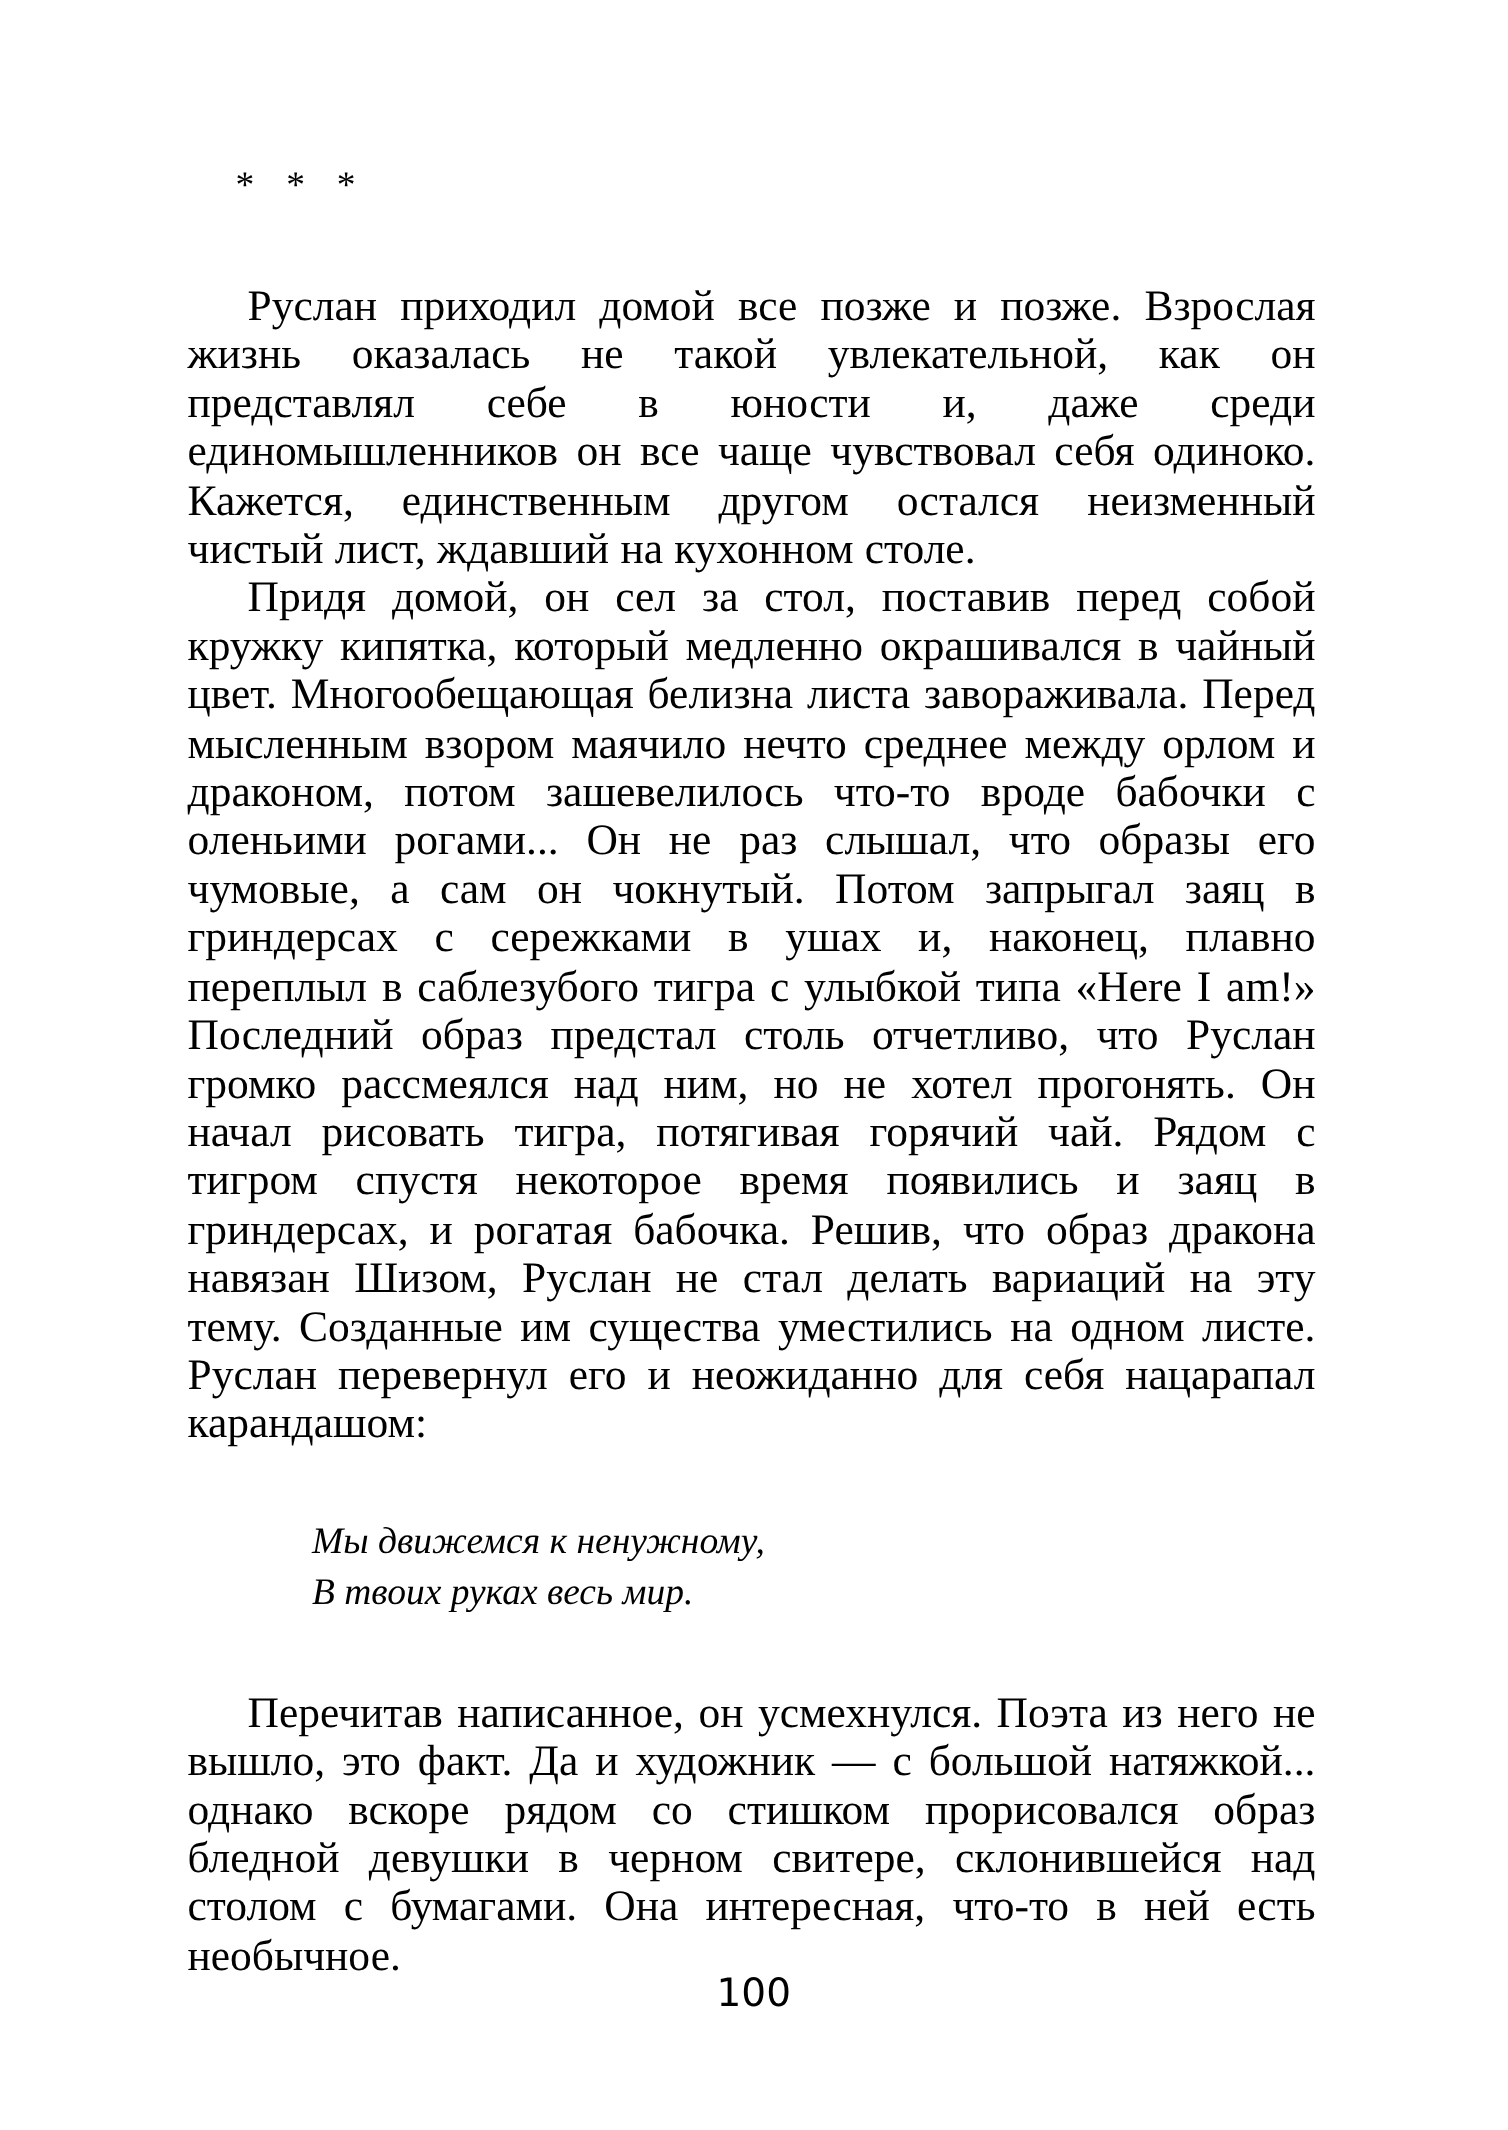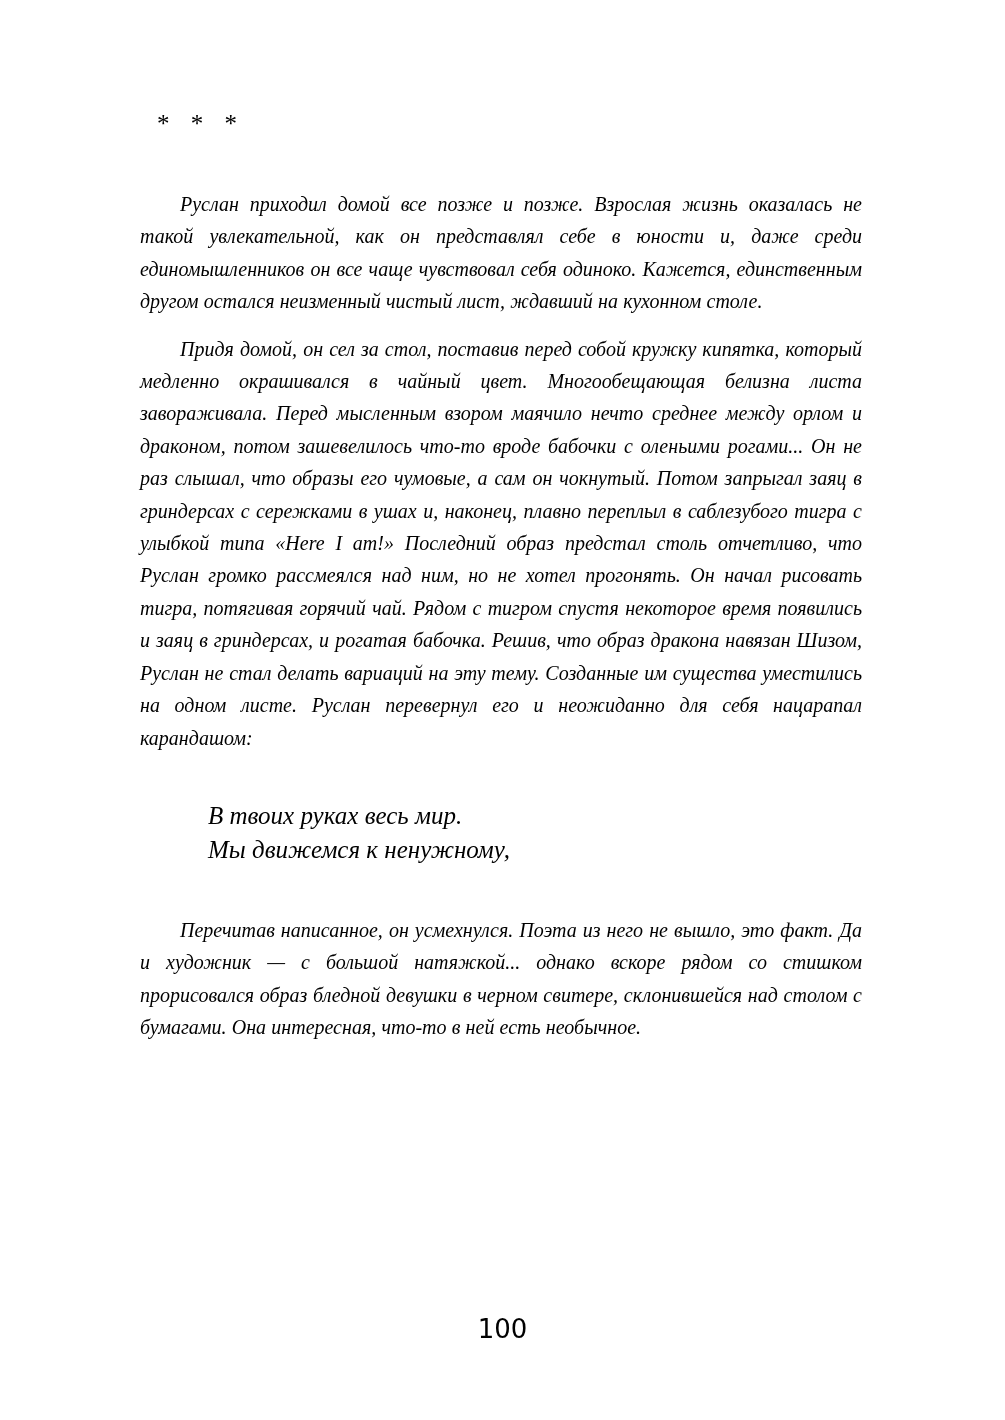--- a/index.html
+++ b/index.html
@@ -28,29 +28,28 @@
   }
   .scene-break {
     font-size: 25px;
     line-height: 32px;
     letter-spacing: 0.30em;
     text-indent: 32px;
     margin: 0 0 48px 0;
     color: #000000;
   }
   p.body-par {
-    margin: 15px;
-    font-size: 20px;
+    margin: 0;
+    font-size: 29px;
     line-height: 32.4px;
     text-align: justify;
     text-indent: 40px;
     hyphens: manual;
     -webkit-hyphens: manual;
     word-spacing: 0.01em;
-    font-style: italic;
   }
   .verse {
     margin: 45px 0 47px 0;
     padding-left: 83px;
     font-style: italic;
     font-size: 25px;
     line-height: 34px;
   }
   .verse .verse-line {
     display: block;
@@ -75,22 +74,22 @@
 
   <div class="text-column">
 
     <div class="scene-break">* * *</div>
 
     <p class="body-par">Руслан приходил домой все позже и позже. Взрослая жизнь оказалась не такой увлекательной, как он представлял себе в юности и, даже среди единомышленников он все чаще чувствовал себя одиноко. Кажется, единственным другом остался неизменный чистый лист, ждавший на кухонном столе.</p>
 
     <p class="body-par">Придя домой, он сел за стол, поставив перед собой кружку кипятка, который медленно окрашивался в чайный цвет. Многообещающая белизна листа завораживала. Перед мысленным взором маячило нечто среднее между орлом и драконом, потом зашевелилось что-то вроде бабочки с оленьими рогами... Он не раз слышал, что образы его чумовые, а сам он чокнутый. Потом запрыгал заяц в гриндерсах с сережками в ушах и, наконец, плавно переплыл в саблезубого тигра с улыбкой типа «Here I am!» Последний образ предстал столь отчетливо, что Руслан громко рассмеялся над ним, но не хотел прогонять. Он начал рисовать тигра, потягивая горячий чай. Рядом с тигром спустя некоторое время появились и заяц в гриндерсах, и рогатая бабочка. Решив, что образ дракона навязан Шизом, Руслан не стал делать вариаций на эту тему. Созданные им существа уместились на одном листе. Руслан перевернул его и неожиданно для себя нацарапал карандашом:</p>
 
     <div class="verse">
+      <span class="verse-line">Мы движемся к ненужному,</span>
       <span class="verse-line">В твоих руках весь мир.</span>
-      <span class="verse-line">Мы движемся к ненужному,</span>
     </div>
 
     <p class="body-par">Перечитав написанное, он усмехнулся. Поэта из него не вышло, это факт. Да и художник — с большой натяжкой... однако вскоре рядом со стишком прорисовался образ бледной девушки в черном свитере, склонившейся над столом с бумагами. Она интересная, что-то в ней есть необычное.</p>
 
   </div>
 
   <div class="folio">100</div>
 
 </div>
 

